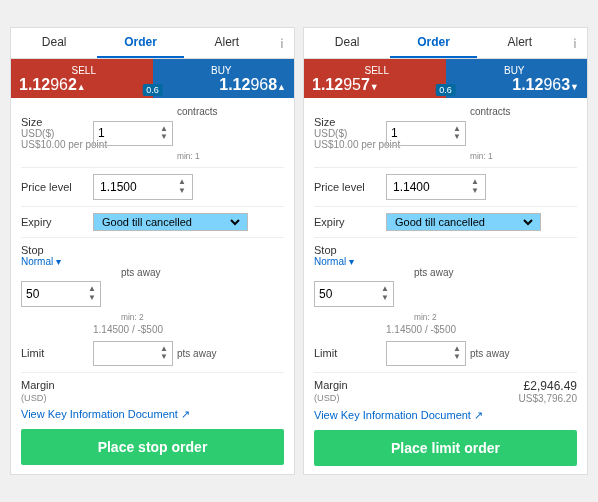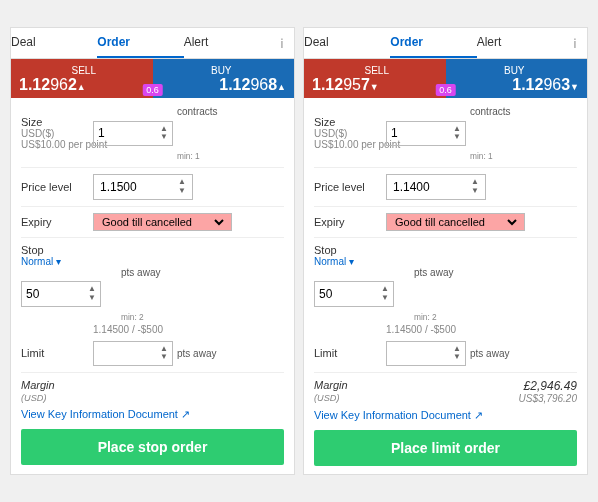--- a/index.html
+++ b/index.html
@@ -1,48 +1,48 @@
 <!DOCTYPE html>
 <html><head>
   <meta charset="utf-8">
   <style>
     * { box-sizing: border-box; margin: 0; padding: 0; font-family: Arial, sans-serif; }
     body { background: #f0f0f0; display: flex; justify-content: center; align-items: center; width: 598px; min-height: 502px; }
     .panels-container { display: flex; gap: 8px; padding: 10px; width: 598px; }
     .panel { background: #fff; border: 1px solid #ddd; width: 285px; padding: 0; font-size: 12px; }
     .tabs { display: flex; border-bottom: 1px solid #ddd; }
-    .tab { flex: 1; padding: 7px 0; font-size: 12px; cursor: pointer; color: #333; border-bottom: 2px solid transparent; }
+    .tab { flex: 1; text-align: center; padding: 7px 0; font-size: 12px; cursor: pointer; color: #333; border-bottom: 2px solid transparent; }
     .tab.active { color: #0066cc; border-bottom: 2px solid #0066cc; font-weight: bold; }
     .tab-info { width: 24px; display: flex; align-items: center; justify-content: center; color: #999; font-size: 13px; cursor: pointer; }
     .price-row { display: flex; justify-content: space-between; align-items: stretch; position: relative; }
     .sell-btn { background: #c0392b; color: #fff; flex: 1; padding: 6px 4px 4px 8px; cursor: pointer; }
     .buy-btn { background: #1a6bb5; color: #fff; flex: 1; padding: 6px 8px 4px 4px; text-align: right; cursor: pointer; }
     .price-label { font-size: 10px; font-weight: normal; text-align: center; }
-    .spread-badge { position: absolute; left: 50%; transform: translateX(-50%); bottom: 2px; background: #d946ef; color: #fff; font-size: 9px; padding: 1px 4px; border-radius: 2px; z-index: 2; }
+    .spread-badge { position: absolute; left: 50%; transform: translateX(-50%); bottom: 2px; background: #0369a1; color: #fff; font-size: 9px; padding: 1px 4px; border-radius: 2px; z-index: 2; }
     .form-body { padding: 8px 10px; }
     .form-row { display: flex; align-items: center; margin-bottom: 6px; }
     .form-label { width: 72px; font-size: 11px; color: #333; }
     .form-label small { display: block; color: #888; font-size: 10px; }
     .form-input { border: 1px solid #bbb; padding: 3px 4px; font-size: 12px; width: 80px; display: flex; align-items: center; justify-content: space-between; }
     .form-input input { border: none; outline: none; width: 55px; font-size: 12px; }
     .form-unit { font-size: 10px; color: #555; margin-left: 4px; }
     .form-unit small { display: block; color: #888; margin-top: 34px; }
     .price-input { border: 1px solid #bbb; padding: 3px 6px; font-size: 12px; width: 100px; display: flex; align-items: center; justify-content: space-between; }
     .price-input input { border: none; outline: none; width: 70px; font-size: 12px; }
     .spinner { display: flex; flex-direction: column; cursor: pointer; margin-left: 2px; }
     .spinner span { font-size: 8px; line-height: 1.1; color: #666; }
-    .expiry-select { border: 1px solid #bbb; padding: 1px 4px; font-size: 11px; width: 139px; cursor: pointer; display: flex; align-items: center; justify-content: space-between; background: #fca5a5; }
+    .expiry-select { border: 1px solid #bbb; padding: 1px 4px; font-size: 11px; width: 155px; cursor: pointer; display: flex; align-items: center; justify-content: space-between; background: #7dd3fc; }
     .expiry-select select { border: none; outline: none; font-size: 11px; background: transparent; width: 100%; cursor: pointer; }
     .stop-row { display: flex; align-items: flex-start; margin-bottom: 2px; flex-direction: column; }
     .stop-label { width: 72px; font-size: 11px; color: #333; }
     .stop-type { font-size: 10px; color: #0066cc; cursor: pointer; display: flex; align-items: center; gap: 2px; }
     .stop-inputs { display: flex; align-items: center; gap: 16px; }
     .stop-hint { font-size: 10px; color: #888; margin-left: 72px; margin-bottom: 6px; }
     .limit-row { display: flex; align-items: center; margin-bottom: 6px; }
-    .margin-row { display: flex; justify-content: space-between; align-items: flex-start; margin-bottom: 4px; font-style: italic; }
+    .margin-row { display: flex; justify-content: space-between; align-items: flex-start; margin-bottom: 4px; }
     .margin-label { font-size: 11px; color: #333; }
     .margin-label small { color: #888; }
     .margin-values { text-align: right; font-size: 12px; color: #333; }
     .margin-values small { display: block; color: #888; font-size: 10px; }
     .link-row { margin-bottom: 8px; }
     .link-row a { color: #0066cc; font-size: 11px; text-decoration: none; }
     .place-btn { width: 100%; padding: 10px; background: #2ecc71; color: #fff; border: none; font-size: 14px; font-weight: bold; cursor: pointer; border-radius: 2px; }
     .superscript-price { display: flex; align-items: baseline; }
     .superscript-price .main { font-size: 16px; font-weight: bold; }
     .superscript-price .big { font-size: 16px; font-weight: normal; line-height: 1; }

